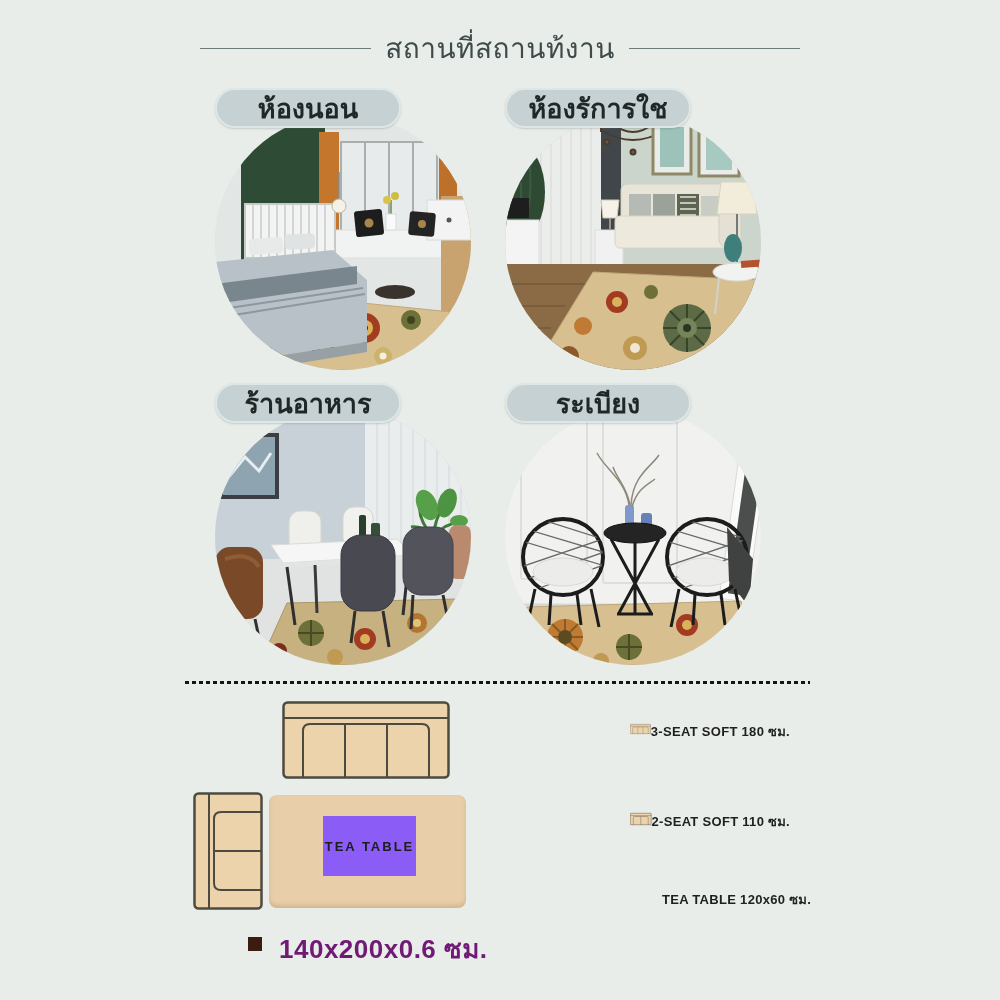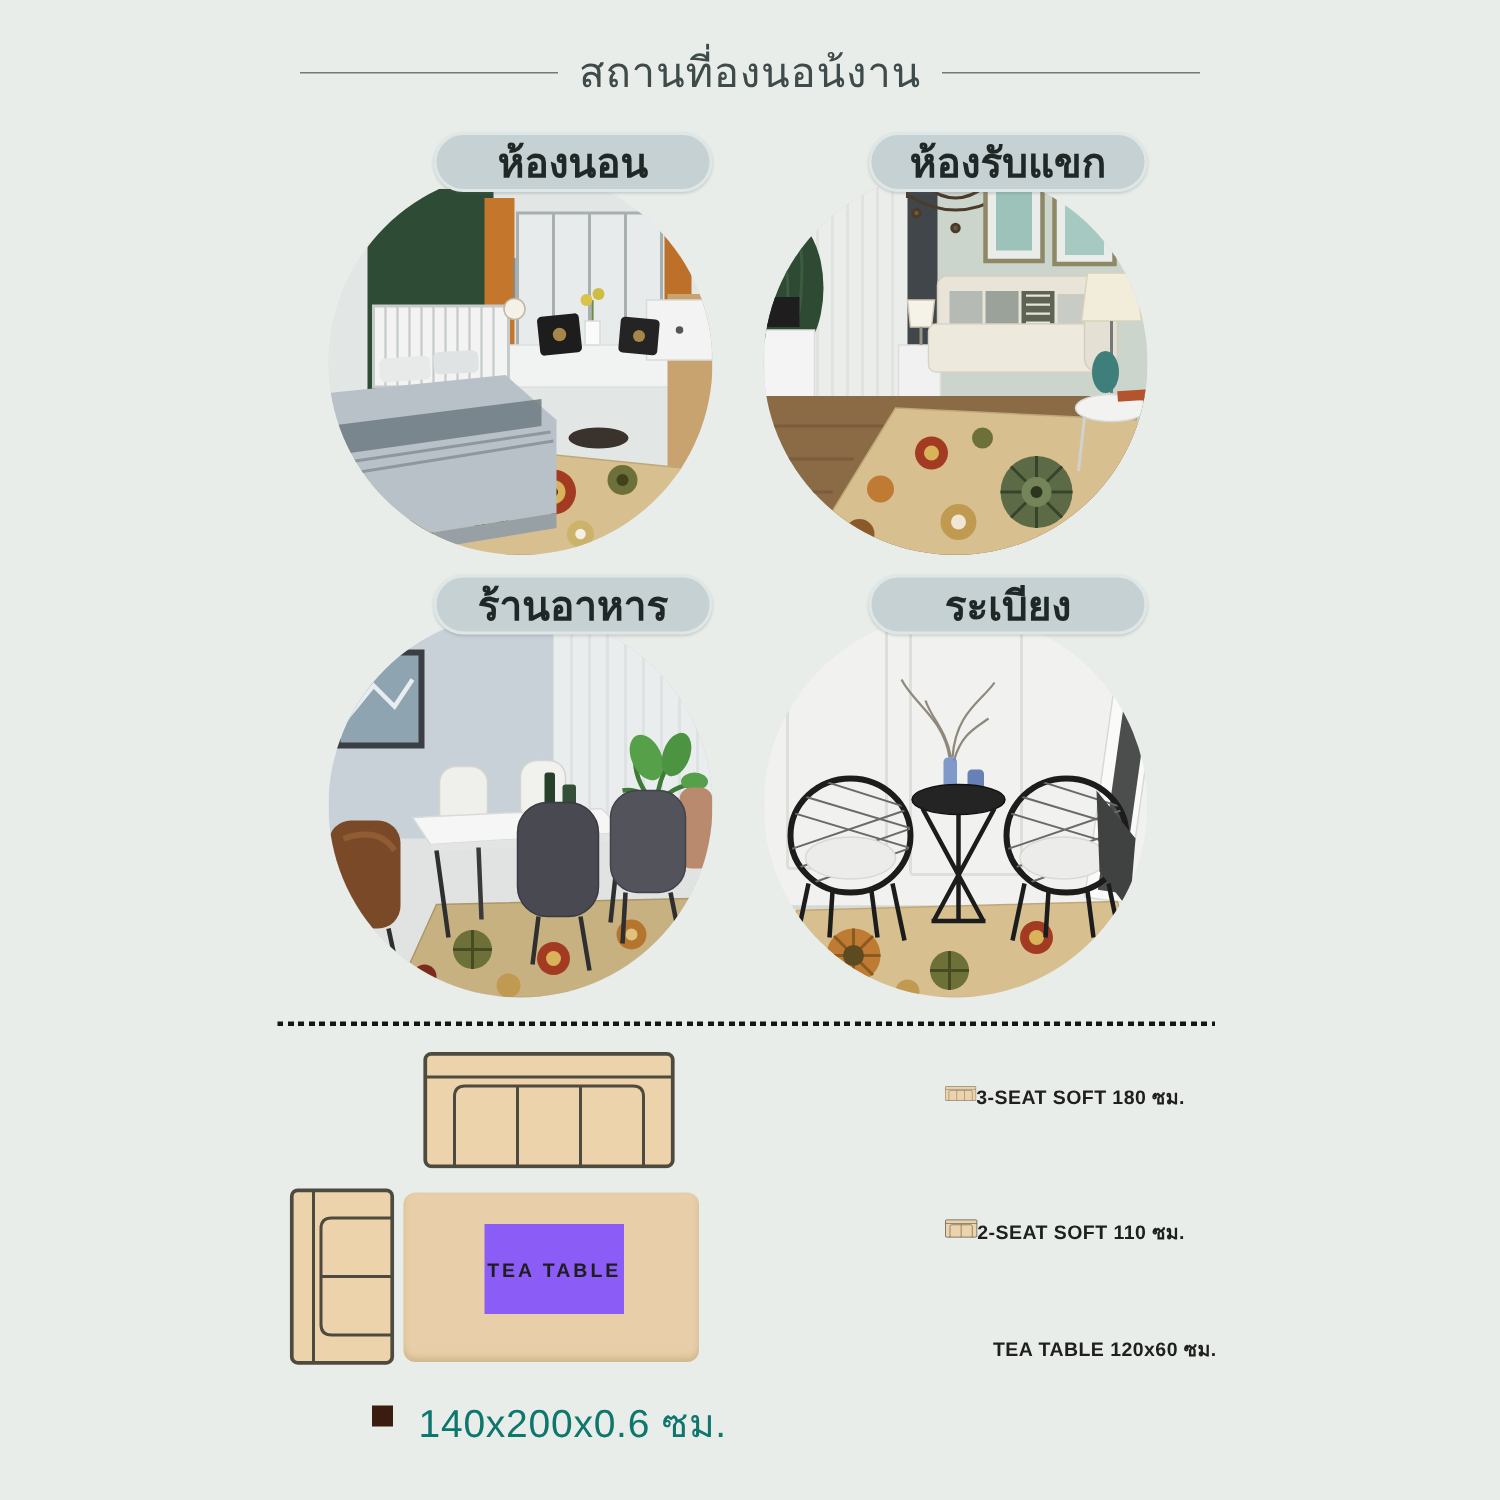--- a/index.html
+++ b/index.html
@@ -6,21 +6,21 @@
   .page{
     position:relative;width:1000px;height:1000px;overflow:hidden;
     background:#e8ede9;font-family:"Liberation Sans","DejaVu Sans",sans-serif;
   }
   
   .header{position:absolute;left:200px;top:30px;width:600px;height:36px;
     display:flex;align-items:center;gap:14px;}
   .header .rule{flex:1;height:0;border-top:1px solid #6d7b7b;}
   .header .title{font-size:28px;color:#3f4b4b;font-weight:400;letter-spacing:.5px;white-space:nowrap;}
   
-  .cell{position:absolute;width:260px;display:flex;flex-direction:column;align-items:flex-end;}
+  .cell{position:absolute;width:260px;display:flex;flex-direction:column;align-items:flex-start;}
   .pill{
     width:186px;height:40px;border-radius:22px;background:#c6d1d3;
     border:2px solid #dfe7e6;box-sizing:border-box;z-index:2;
     display:flex;align-items:center;justify-content:center;
     font-size:27px;font-weight:600;color:#1f2727;box-shadow:0 1px 2px rgba(90,100,100,.25);
   }
   .photo-circle{
     width:256px;height:256px;border-radius:50%;overflow:hidden;margin-top:-14px;z-index:1;
     background:#dfe3e2;
   }
@@ -30,33 +30,33 @@
     background:repeating-linear-gradient(90deg,#151515 0 4px,transparent 4px 7px);}
   
   .abs{position:absolute;}
   .rug-large{position:absolute;left:269px;top:795px;width:197px;height:113px;
     background:#e9cfa9;border-radius:8px;box-shadow:inset 0 -3px 4px rgba(140,110,60,.25);}
   .tea-table-box{position:absolute;left:323px;top:816px;width:93px;height:60px;background:#8b5cf6;
     display:flex;align-items:center;justify-content:center;
     font-size:13px;font-weight:700;letter-spacing:2px;color:#1e1e1e;}
   .caption{position:absolute;left:248px;top:928px;display:flex;align-items:flex-start;gap:17px;}
   .caption .bullet{width:14px;height:14px;background:#3a1d10;margin-top:9px;}
-  .caption .cap-text{font-size:26px;font-weight:400;color:#0f766e;letter-spacing:.5px;white-space:nowrap;}
+  .caption .cap-text{font-size:26px;font-weight:700;color:#701a75;letter-spacing:.5px;white-space:nowrap;}
   
   .legend-item{position:absolute;width:160px;display:flex;flex-direction:row;align-items:center;}
   .legend-label{margin-top:5px;font-size:13px;font-weight:700;color:#1f1f1f;white-space:nowrap;letter-spacing:.3px;}
 </style>
 </head>
 <body>
 
 <div class="page">
 
   <div class="header">
     <div class="rule"></div>
-    <div class="title">สถานที่องนอน้งาน</div>
+    <div class="title">สถานที่สถานท้งาน</div>
     <div class="rule"></div>
   </div>
 
   <div class="cell" style="left:215px;top:88px;">
     <div class="pill">ห้องนอน</div>
     <div class="photo-circle">
       <svg width="256" height="256" viewBox="0 0 256 256">
         <rect x="0" y="0" width="256" height="256" fill="#e2e6e5"></rect>
         <rect x="26" y="12" width="84" height="156" fill="#2e4b36"></rect>
         <rect x="104" y="18" width="20" height="132" fill="#c4762c"></rect>
@@ -113,21 +113,21 @@
           <rect x="34" y="124" width="34" height="16" rx="4" fill="#e8eaea" transform="rotate(-4 51 132)"></rect>
           <rect x="70" y="120" width="30" height="15" rx="4" fill="#dfe3e4" transform="rotate(-3 85 128)"></rect>
           <polygon points="0,252 152,228 152,238 0,263" fill="#97a0a5"></polygon>
         </g>
         <ellipse cx="180" cy="178" rx="20" ry="7" fill="#3a332d"></ellipse>
       </svg>
     </div>
   </div>
 
   <div class="cell" style="left:505px;top:88px;">
-    <div class="pill">ห้องรับแขก</div>
+    <div class="pill">ห้องรัการใช</div>
     <div class="photo-circle">
       <svg width="256" height="256" viewBox="0 0 256 256">
         <rect x="0" y="0" width="256" height="256" fill="#ccd5cc"></rect>
         <rect x="26" y="0" width="72" height="158" fill="#edefed" opacity=".92"></rect>
         <path d="M36 0 V158 M46 0 V158 M56 0 V158 M66 0 V158 M76 0 V158 M86 0 V158" stroke="#e0e3e0" stroke-width="2"></path>
         <rect x="96" y="0" width="20" height="152" fill="#41464b"></rect>
         <g stroke="#4a3b2a" stroke-width="2" fill="none">
           <line x1="128" y1="0" x2="128" y2="10"></line>
           <path d="M96 16 Q128 36 160 16"></path>
           <path d="M108 10 Q128 26 148 10"></path>

